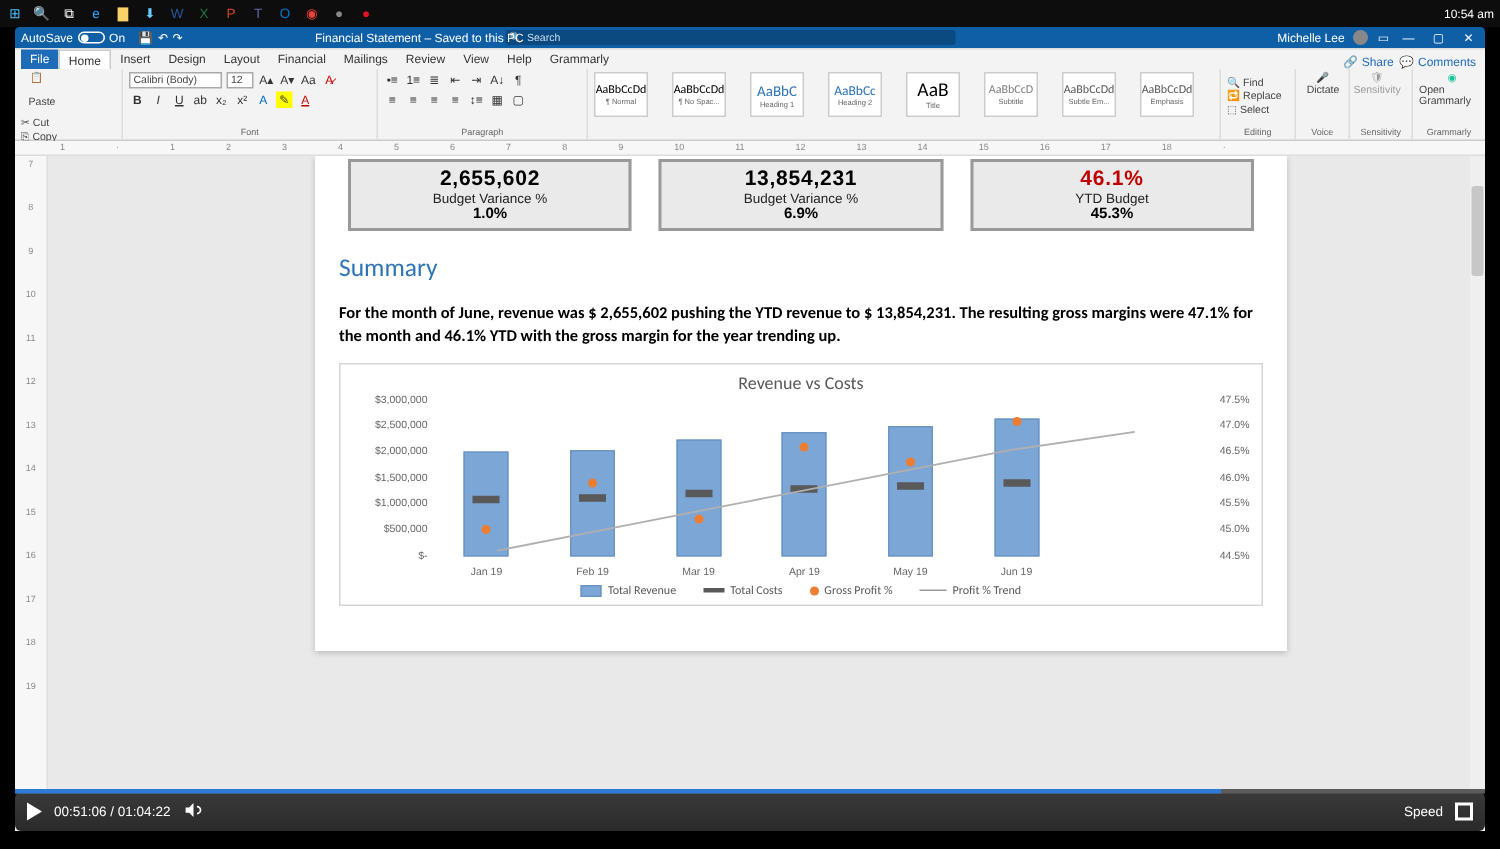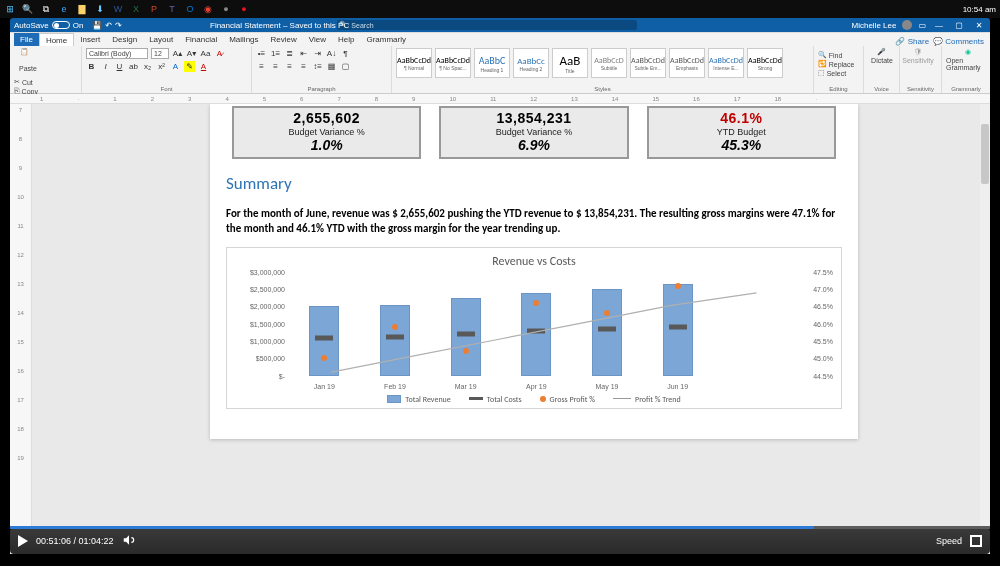--- a/index.html
+++ b/index.html
@@ -42,21 +42,21 @@
   
   .docarea { position:absolute; top:104px; left:10px; right:10px; bottom:38px; background:#e9e9e9; overflow:hidden; }
   .docarea .vruler { position:absolute; left:0; top:0; bottom:0; width:22px; background:#f7f7f7; border-right:1px solid #ddd; font-size:6px; color:#888; display:flex; flex-direction:column; align-items:center; padding-top:3px; gap:23px;}
   .page { position:absolute; left:200px; top:0; width:648px; background:#ffffff; box-shadow:0 1px 4px rgba(0,0,0,0.2); padding:0 0 30px 0;}
   
   .kpis { display:flex; gap:18px; padding:0 22px; margin-top:2px;}
   .kpi { flex:1; border:2px solid #999; background:#eaeaea; font-family:"Segoe UI",sans-serif; text-align:center; padding:2px 0 4px; }
   .kpi .top { font-weight:bold; font-size:14px; letter-spacing:0.5px;}
   .kpi.neg .top { color:#c00000; }
   .kpi .mid { font-size:9px; color:#222; margin-top:1px;}
-  .kpi .bot { font-size:14px; font-weight:600;font-style:italic;}
+  .kpi .bot { font-size:10px; font-weight:600;}
   
   .summary { padding: 14px 16px 0 16px; }
   .summary h2 { font-family:Calibri, sans-serif; color:#2e74b5; font-weight:400; font-size:17px; }
   .summary p { font-family:Calibri, sans-serif; font-size:11px; color:#000; line-height:1.35; margin-top:13px;font-weight:bold;}
   
   .chartbox { margin:10px 16px 0 16px; border:1px solid #d5d5d5; padding:6px 8px 4px 8px; }
   .charttitle { text-align:center; font-family:Calibri,sans-serif; font-size:12px; color:#595959; margin-bottom:4px;}
   .plot { position:relative; height:118px; width:100%; }
   .ylab { position:absolute; left:0; font-size:7px; color:#666; transform:translateY(-50%); }
   .y2lab { position:absolute; right:0; font-size:7px; color:#666; transform:translateY(-50%); }
@@ -229,21 +229,21 @@
         <button class="micro">≡</button>
         <button class="micro">↕≡</button>
         <button class="micro">▦</button>
         <button class="micro">▢</button>
       </div>
     </div>
     <div class="glabel">Paragraph</div>
   </div>
 
   <div class="rgroup" style="flex:1">
-    <div class="grow" id="styles-row" style="gap:3px">
+    <div class="grow" id="styles-row" style="gap:16px">
         <div class="style-card">
           <span class="prev" style="font-size:8px;color:#000">AaBbCcDd</span>
           <span class="name">¶ Normal</span>
         </div>
         <div class="style-card">
           <span class="prev" style="font-size:8px;color:#000">AaBbCcDd</span>
           <span class="name">¶ No Spac...</span>
         </div>
         <div class="style-card">
           <span class="prev" style="font-size:10px;color:#2e74b5">AaBbC</span>

